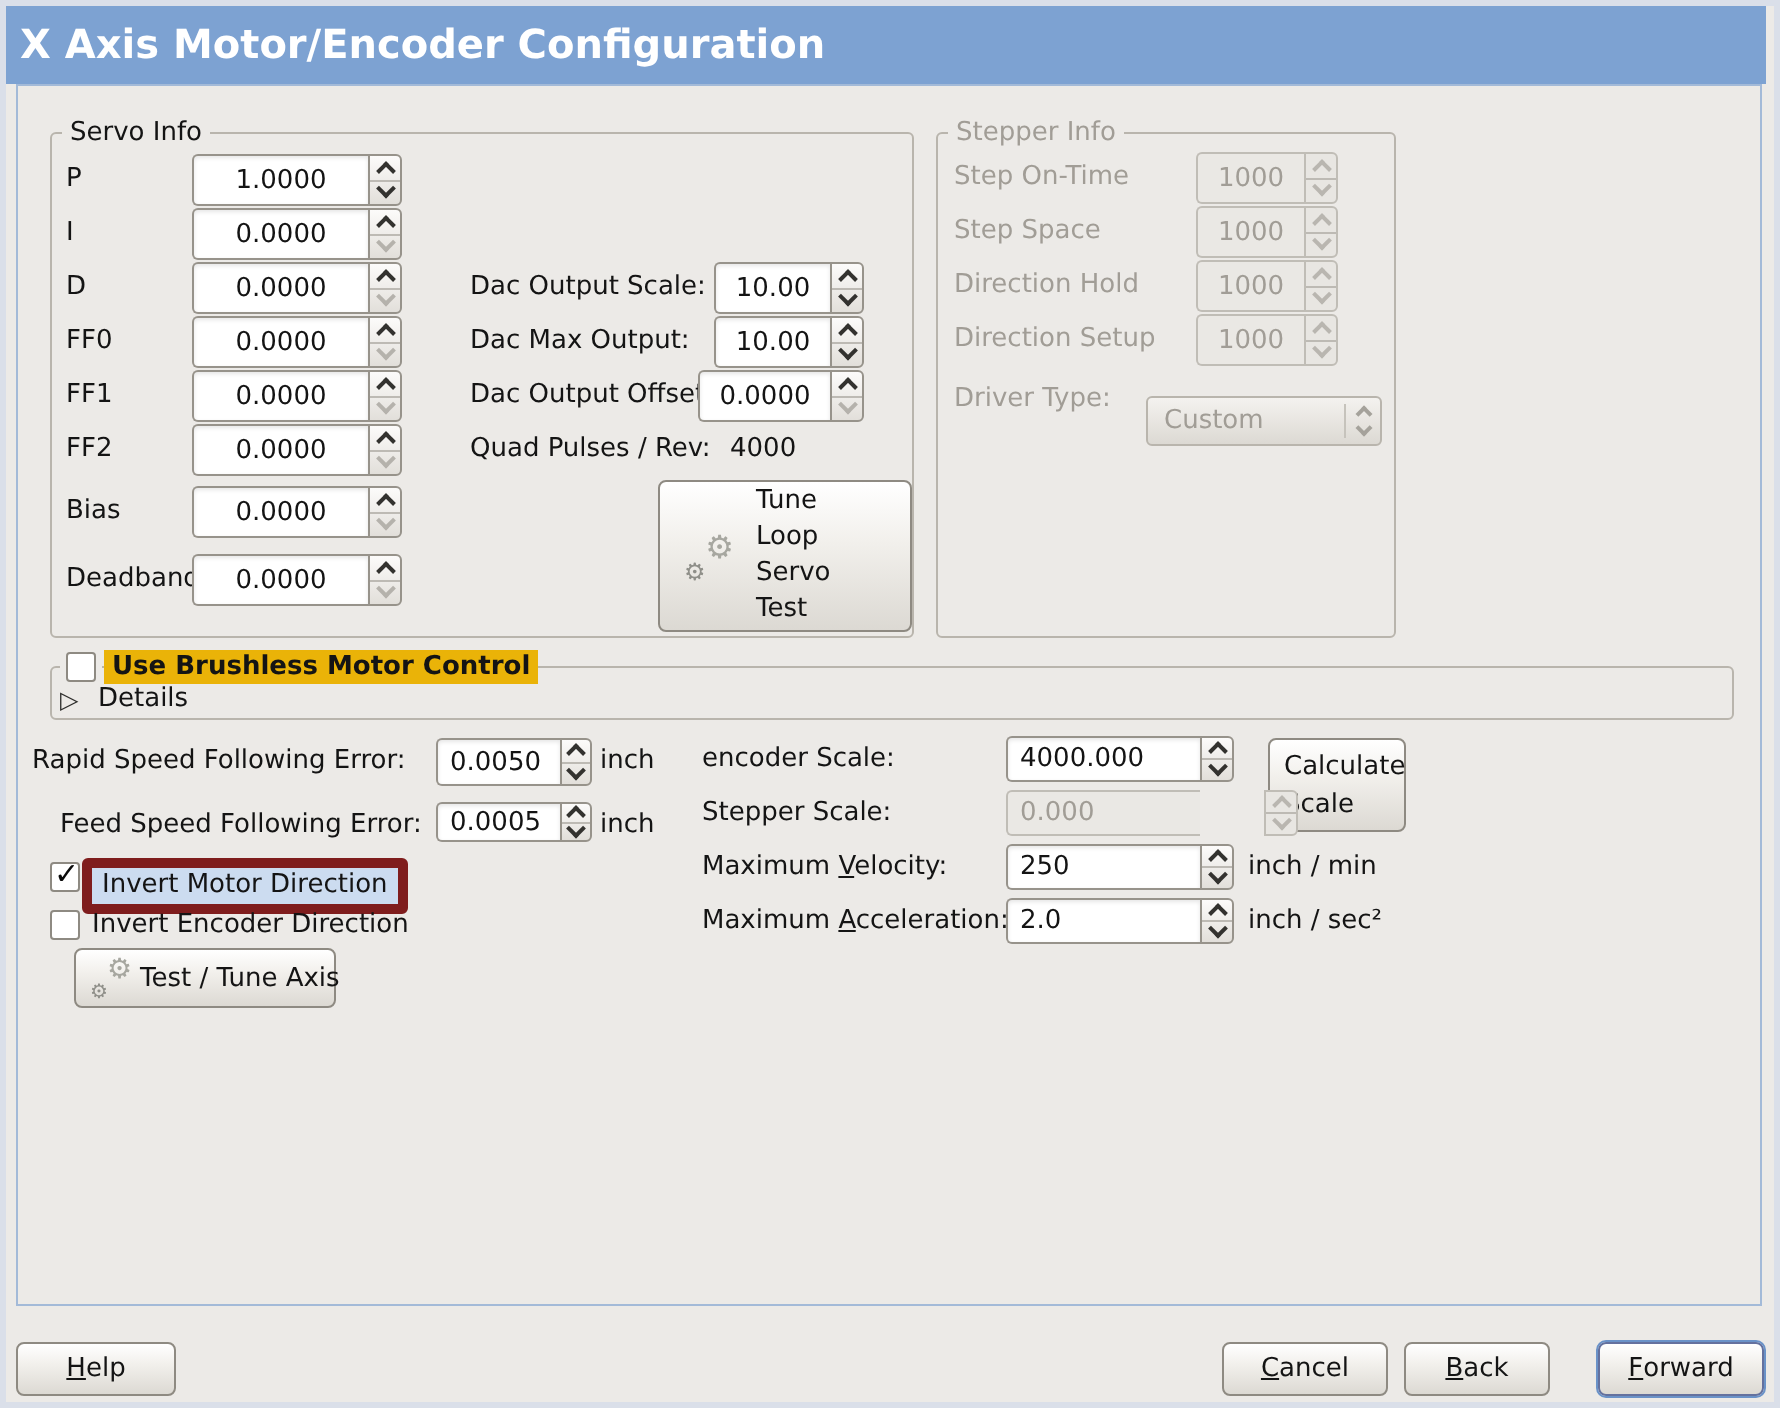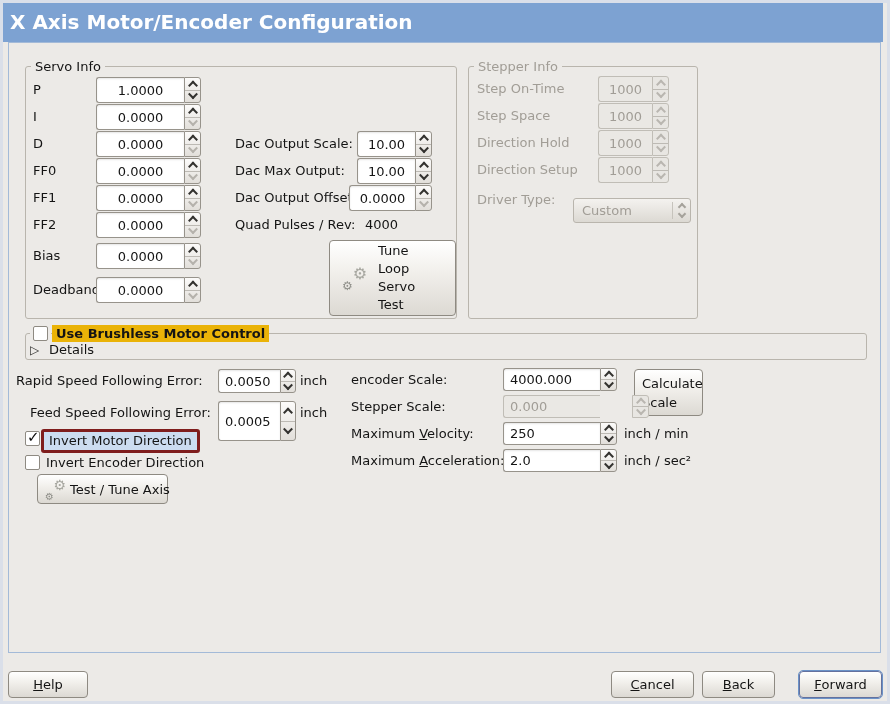--- a/index.html
+++ b/index.html
@@ -34,21 +34,21 @@
   .spinbox.disabled .entry{background:#eae8e4;border-color:#c0bdb6;color:#a19d96;box-shadow:none;}
   .spinbox.disabled .spins{background:#e8e6e2;border-color:#c0bdb6;}
   .spinbox.disabled .spin::after{border-color:#b9b6b0;}
   
   .btn{background:linear-gradient(#ffffff,#f2f0ec 40%,#dcd9d3);border:1px solid #8e8a82;border-radius:4px;
        font-size:13px;display:flex;align-items:center;justify-content:center;white-space:nowrap;box-sizing:border-box;color:#141414;}
   .btn.focus{outline:1px solid #6a92c8;border-color:#64719e;}
   
   .check{width:15px;height:15px;background:#fff;border:1px solid #8e8a82;border-radius:2px;box-sizing:border-box;}
   .checkmark{position:absolute;left:1px;top:-4px;font-size:15px;font-weight:bold;color:#0a0a0a;}
-  .focuslbl{background:#ccdcf0;border:3px solid #7f1d1d;border-radius:3px;padding:0 5px;}
+  .focuslbl{background:#ccdcf0;border:5px solid #7f1d1d;border-radius:3px;padding:0 5px;}
   
   .combo{display:flex;align-items:center;background:linear-gradient(#f4f2ef,#dcd9d3);border:1px solid #b9b5ad;
          border-radius:3px;color:#a19d96;font-size:13px;box-sizing:border-box;}
   .combo .txt{flex:1;padding-left:8px;white-space:nowrap;}
   .combo .sep{width:1px;align-self:stretch;background:#c6c3bc;margin:3px 0;}
   .combo .arr{width:17px;height:100%;position:relative;}
   .combo .arr::before{content:"";position:absolute;left:50%;top:5px;width:4px;height:4px;
         border-left:2px solid #a5a29b;border-top:2px solid #a5a29b;transform:translateX(-50%) rotate(45deg);}
   .combo .arr::after{content:"";position:absolute;left:50%;bottom:5px;width:4px;height:4px;
         border-left:2px solid #a5a29b;border-top:2px solid #a5a29b;transform:translateX(-50%) rotate(225deg);}
@@ -241,21 +241,21 @@
   <div class="abs spinbox" style="left:218px;top:369px;height:24px;">
     <div class="entry l" style="width:62px;">0.0050</div>
     <div class="spins" style="width:16px;">
         <div class="spin up"></div>
         <div class="spin dn"></div>
       </div>
   </div>
   <div class="abs lbl" style="left:300px;top:369px;line-height:24px;">inch</div>
 
   <div class="abs lbl" style="left:30px;top:401px;line-height:24px;">Feed Speed Following Error:</div>
-  <div class="abs spinbox" style="left:218px;top:401px;height:40px;">
+  <div class="abs spinbox" style="left:218px;top:401px;height:20px;">
     <div class="entry l" style="width:62px;">0.0005</div>
     <div class="spins" style="width:16px;">
         <div class="spin up"></div>
         <div class="spin dn"></div>
       </div>
   </div>
   <div class="abs lbl" style="left:300px;top:401px;line-height:24px;">inch</div>
 
   <div class="abs lbl" style="left:351px;top:368px;line-height:23px;">encoder Scale:</div>
   <div class="abs spinbox" style="left:503px;top:368px;height:23px;">

